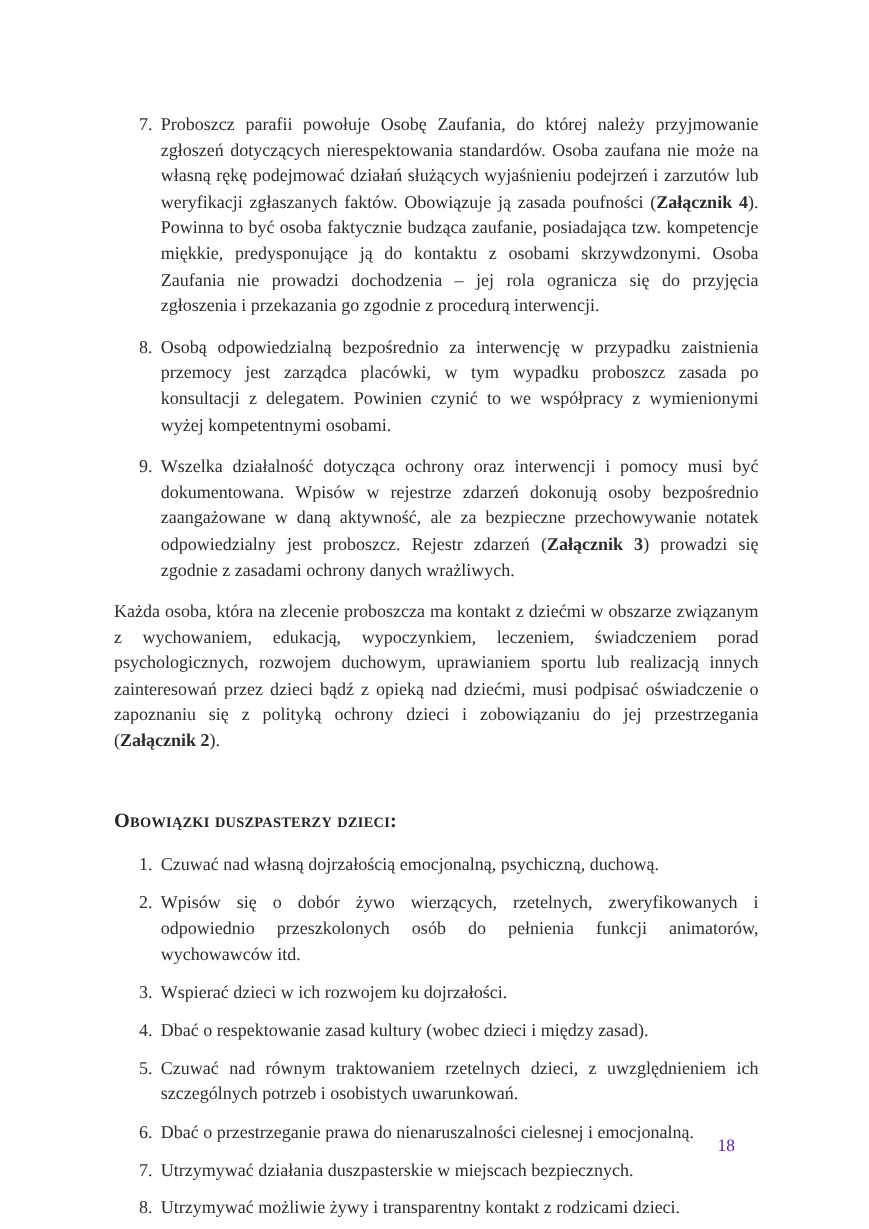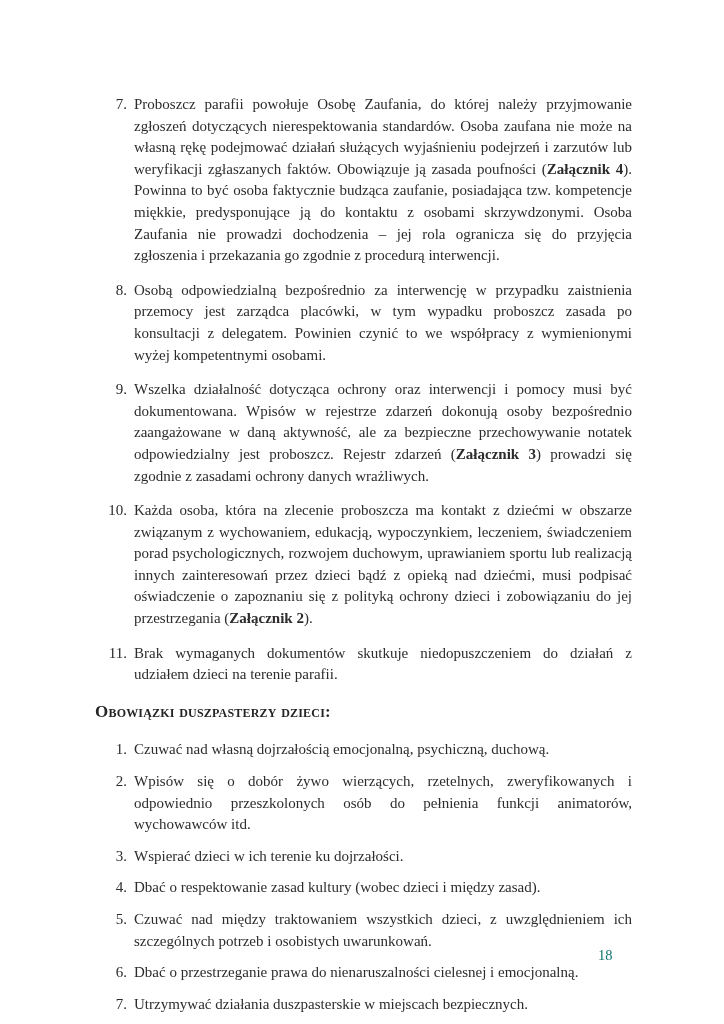--- a/index.html
+++ b/index.html
@@ -38,31 +38,31 @@
   .txt {
     flex: 1;
     text-align: justify;
   }
   .txt b { font-weight: 700; }
   .section-heading {
     font-weight: 700;
     font-variant: small-caps;
     font-size: 17px;
     letter-spacing: 0.2px;
-    margin: 15px 0 17px 0;
+    margin: 43px 0 17px 0;
     color: #262424;
   }
   .duties .li { margin-bottom: 10px; }
   .page-number {
     position: absolute;
     left: 598px;
     top: 947px;
     font-family: "Liberation Serif", serif;
     font-size: 14.5px;
-    color: #0f766e;
+    color: #4c1d95;
   }
 </style>
 </head>
 <body>
 
 <div class="page">
   <div class="content">
 
     <div class="list">
         <div class="li">
@@ -71,51 +71,46 @@
         </div>
         <div class="li">
           <span class="num">8.</span>
           <span class="txt"><span>Osobą odpowiedzialną bezpośrednio za interwencję w przypadku zaistnienia przemocy jest zarządca placówki, w tym wypadku proboszcz zasada po konsultacji z delegatem. Powinien czynić to we współpracy z wymienionymi wyżej kompetentnymi osobami.</span></span>
         </div>
         <div class="li">
           <span class="num">9.</span>
           <span class="txt"><span>Wszelka działalność dotycząca ochrony oraz interwencji i pomocy musi być dokumentowana. Wpisów w rejestrze zdarzeń dokonują osoby bezpośrednio zaangażowane w daną aktywność, ale za bezpieczne przechowywanie notatek odpowiedzialny jest proboszcz. Rejestr zdarzeń (</span><b>Załącznik 3</b><span>) prowadzi się zgodnie z zasadami ochrony danych wrażliwych.</span></span>
         </div>
         <div class="li">
-          <span class="num">10.</span>
           <span class="txt"><span>Każda osoba, która na zlecenie proboszcza ma kontakt z dziećmi w obszarze związanym z wychowaniem, edukacją, wypoczynkiem, leczeniem, świadczeniem porad psychologicznych, rozwojem duchowym, uprawianiem sportu lub realizacją innych zainteresowań przez dzieci bądź z opieką nad dziećmi, musi podpisać oświadczenie o zapoznaniu się z polityką ochrony dzieci i zobowiązaniu do jej przestrzegania (</span><b>Załącznik 2</b><span>).</span></span>
-        </div>
-        <div class="li">
-          <span class="num">11.</span>
-          <span class="txt"><span>Brak wymaganych dokumentów skutkuje niedopuszczeniem do działań z udziałem dzieci na terenie parafii.</span></span>
         </div>
       </div>
 
     <div class="section-heading">Obowiązki duszpasterzy dzieci:</div>
 
     <div class="list duties">
         <div class="li">
           <span class="num">1.</span>
           <span class="txt"><span>Czuwać nad własną dojrzałością emocjonalną, psychiczną, duchową.</span></span>
         </div>
         <div class="li">
           <span class="num">2.</span>
           <span class="txt"><span>Wpisów się o dobór żywo wierzących, rzetelnych, zweryfikowanych i odpowiednio przeszkolonych osób do pełnienia funkcji animatorów, wychowawców itd.</span></span>
         </div>
         <div class="li">
           <span class="num">3.</span>
-          <span class="txt"><span>Wspierać dzieci w ich terenie ku dojrzałości.</span></span>
+          <span class="txt"><span>Wspierać dzieci w ich rozwojem ku dojrzałości.</span></span>
         </div>
         <div class="li">
           <span class="num">4.</span>
           <span class="txt"><span>Dbać o respektowanie zasad kultury (wobec dzieci i między zasad).</span></span>
         </div>
         <div class="li">
           <span class="num">5.</span>
-          <span class="txt"><span>Czuwać nad między traktowaniem wszystkich dzieci, z uwzględnieniem ich szczególnych potrzeb i osobistych uwarunkowań.</span></span>
+          <span class="txt"><span>Czuwać nad równym traktowaniem rzetelnych dzieci, z uwzględnieniem ich szczególnych potrzeb i osobistych uwarunkowań.</span></span>
         </div>
         <div class="li">
           <span class="num">6.</span>
           <span class="txt"><span>Dbać o przestrzeganie prawa do nienaruszalności cielesnej i emocjonalną.</span></span>
         </div>
         <div class="li">
           <span class="num">7.</span>
           <span class="txt"><span>Utrzymywać działania duszpasterskie w miejscach bezpiecznych.</span></span>
         </div>
         <div class="li">

